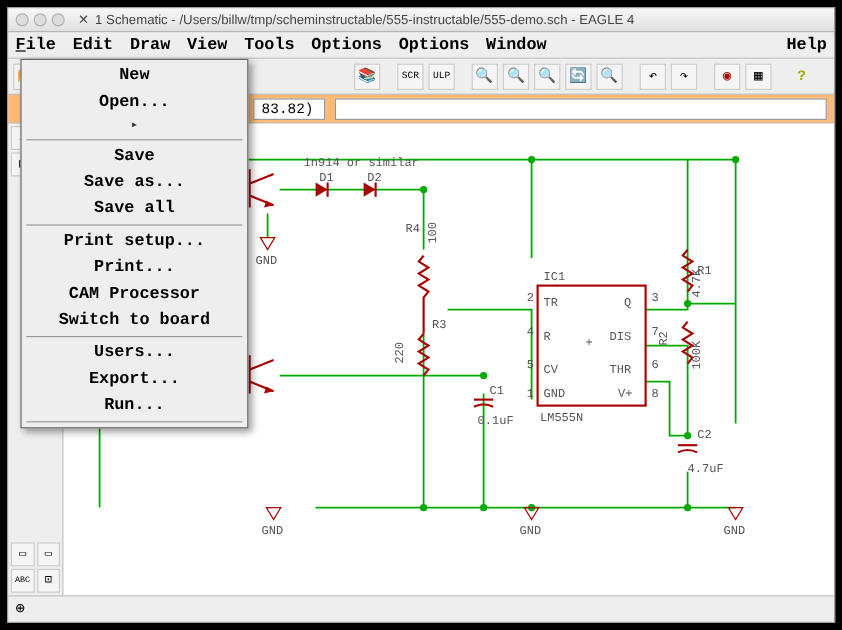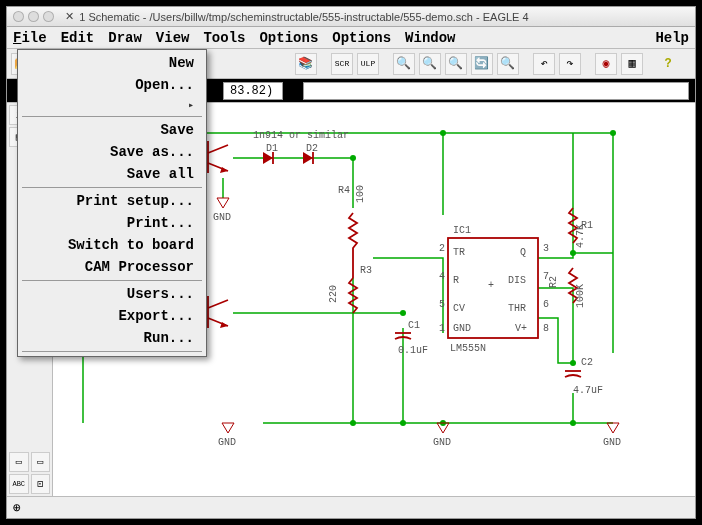--- a/index.html
+++ b/index.html
@@ -65,25 +65,25 @@
   .tbtn {
     width:22px; height:22px;
     border:1px solid #ccc;
     background:#f5f5f5;
     display:flex; align-items:center; justify-content:center;
     font-size:12px;
   }
   .tsep { width:6px; }
   .coordbar {
     height: 24px;
-    background:#000000;
+    background:#fdba74;
     border-bottom:1px solid #bbb;
     display:flex;
     align-items:center;
-    gap:20px;
+    gap:8px;
     padding:0 6px;
   }
   .coordbox {
     border:1px solid #999;
     background:#fff;
     height:18px;
     padding:0 6px;
     font-family:"Courier New",monospace;
     font-size:12px;
     display:flex;
@@ -133,21 +133,21 @@
     box-shadow: 3px 3px 6px rgba(0,0,0,.4);
     font-family:"Courier New",monospace;
     font-weight:bold;
     font-size:14px;
     z-index:20;
     padding:2px 0;
   }
   .dditem {
     padding: 3px 12px 3px 12px;
     display:flex;
-    justify-content:flex-end;
+    justify-content:center;
     white-space:nowrap;
   }
   .ddsep { height:1px; background:#999; margin:2px 4px; }
   .submenu-arrow { font-size:10px; color:#333; }
 </style>
 </head>
 <body>
 
 <div class="window">
 
@@ -392,25 +392,25 @@
         <span>Save all</span>
       </div>
     <div class="ddsep"></div>
     <div class="dditem">
         <span>Print setup...</span>
       </div>
     <div class="dditem">
         <span>Print...</span>
       </div>
     <div class="dditem">
+        <span>CAM Processor</span>
+      </div>
+    <div class="dditem">
         <span>Switch to board</span>
       </div>
-    <div class="dditem">
-        <span>CAM Processor</span>
-      </div>
     <div class="ddsep"></div>
     <div class="dditem">
         <span>Users...</span>
       </div>
     <div class="dditem">
         <span>Export...</span>
       </div>
     <div class="dditem">
         <span>Run...</span>
       </div>

